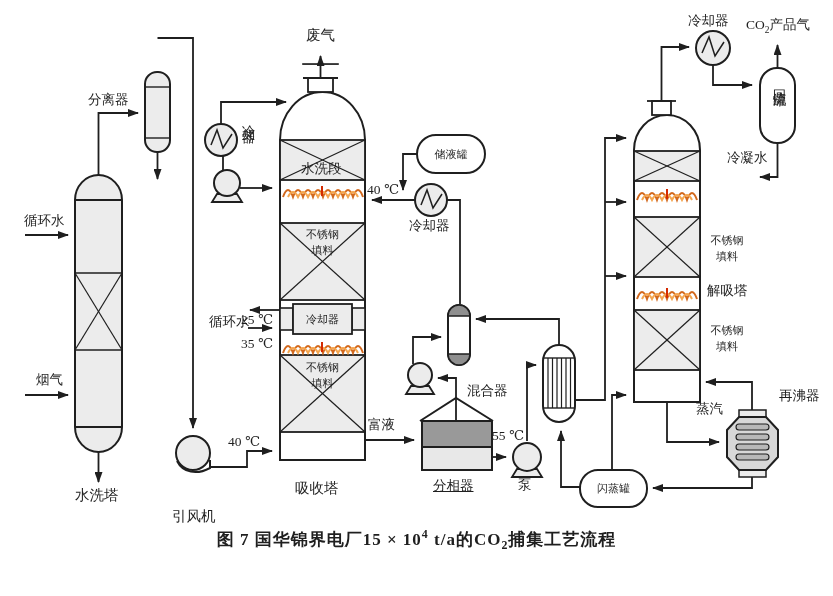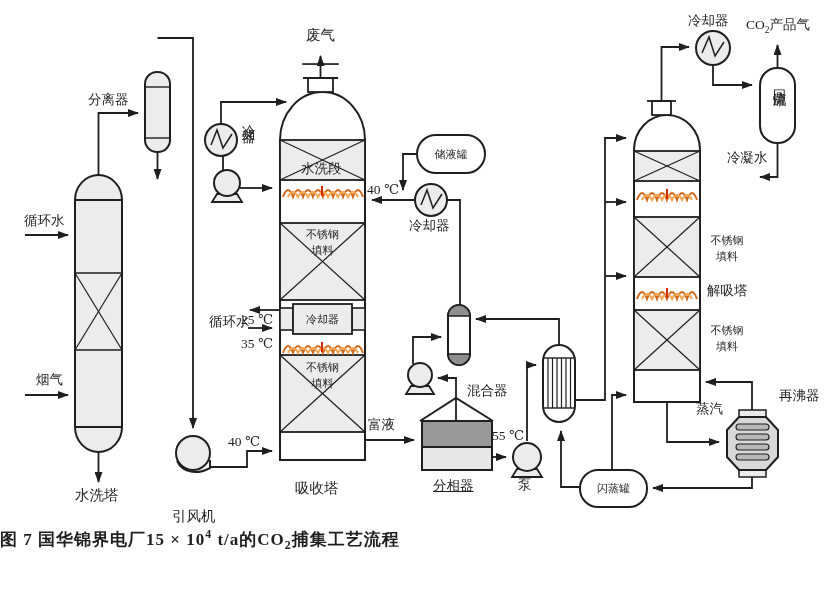--- a/index.html
+++ b/index.html
@@ -8,21 +8,21 @@
     font-family:"Liberation Serif","DejaVu Serif",serif;color:#1f1f1f;
   }
   .stage svg{position:absolute;left:0;top:0;}
   .lbl{position:absolute;font-size:13.5px;line-height:15px;white-space:nowrap;color:#1f1f1f;}
   .lbl.big{font-size:14.5px;}
   .lbl2{position:absolute;font-size:11px;line-height:16px;text-align:center;color:#1f1f1f;}
   .vert{
     position:absolute;font-size:13.5px;color:#1f1f1f;
     writing-mode:vertical-rl;text-orientation:upright;letter-spacing:3px;white-space:nowrap;
   }
-  .cap{position:absolute;left:0;width:833px;text-align:left;color:#1f1f1f;}
+  .cap{position:absolute;left:0;width:833px;text-align:center;color:#1f1f1f;}
   .cap.zh{top:527px;font-size:17px;font-weight:600;letter-spacing:1px;}
   .cap.en{top:552px;font-size:16px;}
   sub,sup{font-size:70%;}
 </style>
 </head>
 <body>
 
 <div class="stage">
 
 <svg width="833" height="596" viewBox="0 0 833 596">

